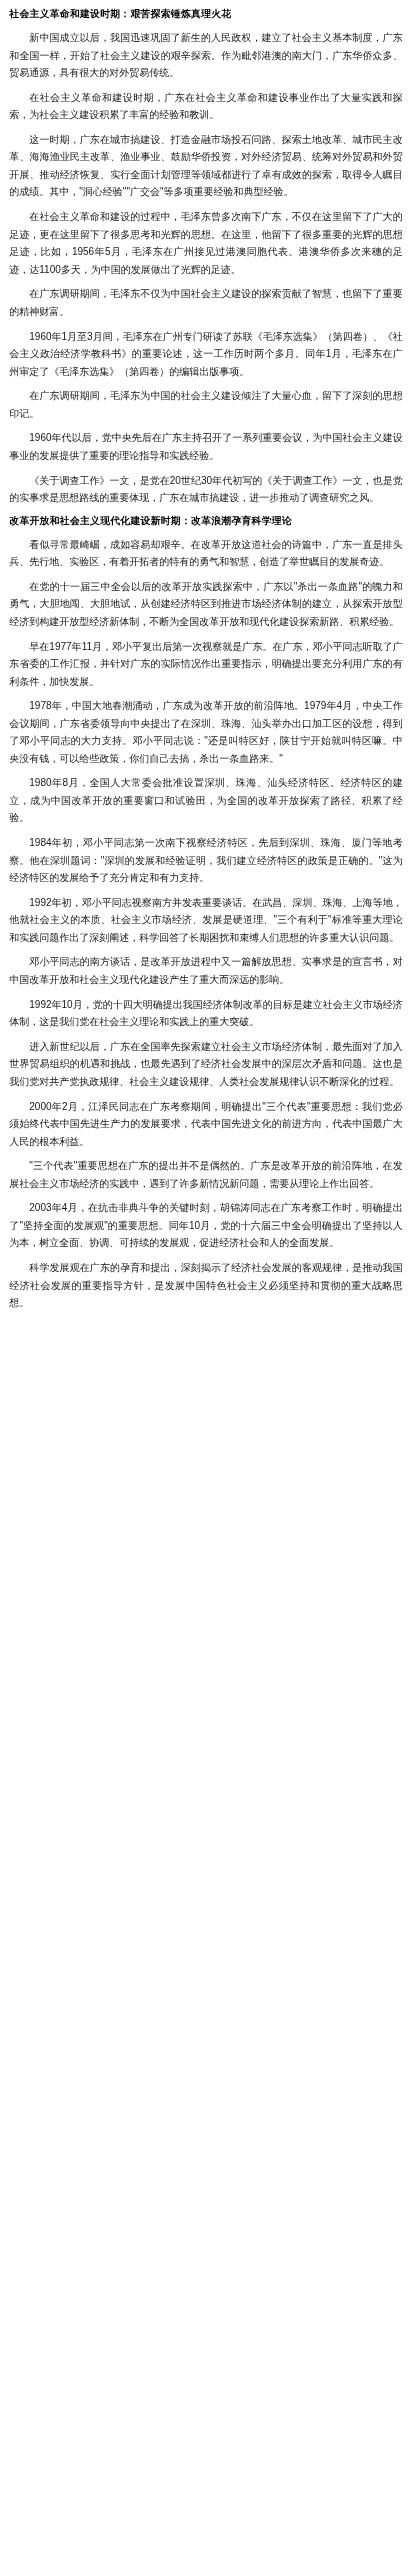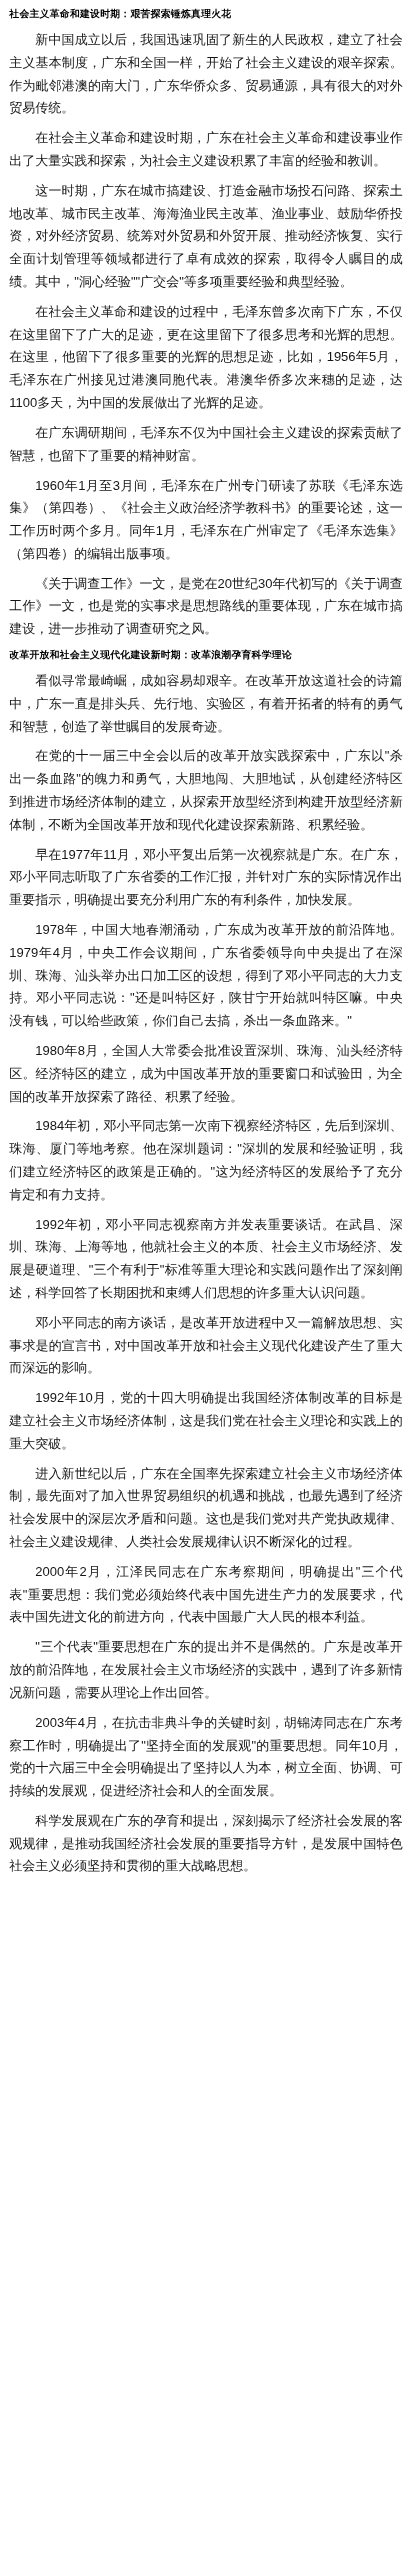--- a/index.html
+++ b/index.html
@@ -22,41 +22,43 @@
     font-weight: bold;
     line-height: 1.5;
     margin: 0 0 7.2px 0;
     color: #000;
     letter-spacing: 0.3px;
   }
   h2.section-title.second {
     margin-top: 1px;
   }
   p.para {
-    font-size: 13px;
+    font-size: 10px;
     line-height: 1.75;
     margin: 0 0 7.2px 0;
     text-align: justify;
     text-justify: inter-ideograph;
     color: #151515;
     text-indent: 2em;
   }
 </style>
 </head>
 <body>
 
 <div class="page">
   <h2 class="section-title">社会主义革命和建设时期：艰苦探索锤炼真理火花</h2>
 
   <p class="para">新中国成立以后，我国迅速巩固了新生的人民政权，建立了社会主义基本制度，广东和全国一样，开始了社会主义建设的艰辛探索。作为毗邻港澳的南大门，广东华侨众多、贸易通源，具有很大的对外贸易传统。</p>
   <p class="para">在社会主义革命和建设时期，广东在社会主义革命和建设事业作出了大量实践和探索，为社会主义建设积累了丰富的经验和教训。</p>
   <p class="para">这一时期，广东在城市搞建设、打造金融市场投石问路、探索土地改革、城市民主改革、海海渔业民主改革、渔业事业、鼓励华侨投资，对外经济贸易、统筹对外贸易和外贸开展、推动经济恢复、实行全面计划管理等领域都进行了卓有成效的探索，取得令人瞩目的成绩。其中，"洞心经验""广交会"等多项重要经验和典型经验。</p>
   <p class="para">在社会主义革命和建设的过程中，毛泽东曾多次南下广东，不仅在这里留下了广大的足迹，更在这里留下了很多思考和光辉的思想。在这里，他留下了很多重要的光辉的思想足迹，比如，1956年5月，毛泽东在广州接见过港澳同胞代表。港澳华侨多次来穗的足迹，达1100多天，为中国的发展做出了光辉的足迹。</p>
   <p class="para">在广东调研期间，毛泽东不仅为中国社会主义建设的探索贡献了智慧，也留下了重要的精神财富。</p>
   <p class="para">1960年1月至3月间，毛泽东在广州专门研读了苏联《毛泽东选集》（第四卷）、《社会主义政治经济学教科书》的重要论述，这一工作历时两个多月。同年1月，毛泽东在广州审定了《毛泽东选集》（第四卷）的编辑出版事项。</p>
+  <p class="para">在广东调研期间，毛泽东为中国的社会主义建设倾注了大量心血，留下了深刻的思想印记。</p>
+  <p class="para">1960年代以后，党中央先后在广东主持召开了一系列重要会议，为中国社会主义建设事业的发展提供了重要的理论指导和实践经验。</p>
   <p class="para">《关于调查工作》一文，是党在20世纪30年代初写的《关于调查工作》一文，也是党的实事求是思想路线的重要体现，广东在城市搞建设，进一步推动了调查研究之风。</p>
 
   <h2 class="section-title second">改革开放和社会主义现代化建设新时期：改革浪潮孕育科学理论</h2>
 
   <p class="para">看似寻常最崎崛，成如容易却艰辛。在改革开放这道社会的诗篇中，广东一直是排头兵、先行地、实验区，有着开拓者的特有的勇气和智慧，创造了举世瞩目的发展奇迹。</p>
   <p class="para">在党的十一届三中全会以后的改革开放实践探索中，广东以"杀出一条血路"的魄力和勇气，大胆地闯、大胆地试，从创建经济特区到推进市场经济体制的建立，从探索开放型经济到构建开放型经济新体制，不断为全国改革开放和现代化建设探索新路、积累经验。</p>
   <p class="para">早在1977年11月，邓小平复出后第一次视察就是广东。在广东，邓小平同志听取了广东省委的工作汇报，并针对广东的实际情况作出重要指示，明确提出要充分利用广东的有利条件，加快发展。</p>
   <p class="para">1978年，中国大地春潮涌动，广东成为改革开放的前沿阵地。1979年4月，中央工作会议期间，广东省委领导向中央提出了在深圳、珠海、汕头举办出口加工区的设想，得到了邓小平同志的大力支持。邓小平同志说："还是叫特区好，陕甘宁开始就叫特区嘛。中央没有钱，可以给些政策，你们自己去搞，杀出一条血路来。"</p>
   <p class="para">1980年8月，全国人大常委会批准设置深圳、珠海、汕头经济特区。经济特区的建立，成为中国改革开放的重要窗口和试验田，为全国的改革开放探索了路径、积累了经验。</p>
   <p class="para">1984年初，邓小平同志第一次南下视察经济特区，先后到深圳、珠海、厦门等地考察。他在深圳题词："深圳的发展和经验证明，我们建立经济特区的政策是正确的。"这为经济特区的发展给予了充分肯定和有力支持。</p>

